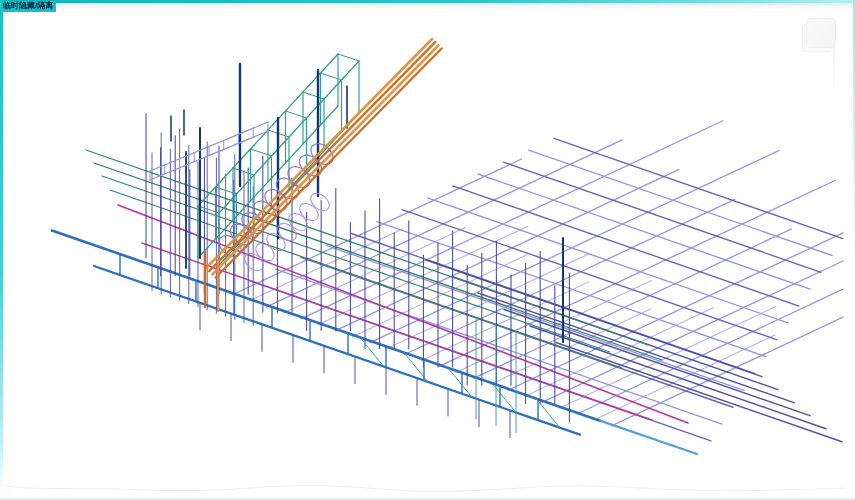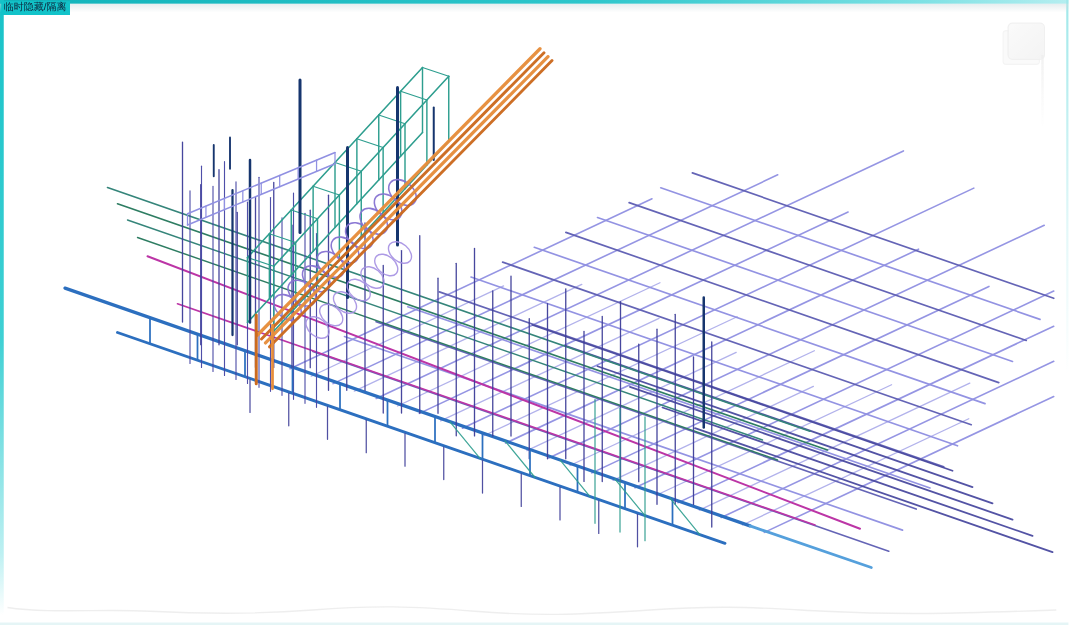--- a/index.html
+++ b/index.html
@@ -11,21 +11,21 @@
   .frame-left{position:absolute;top:0;left:0;width:3px;height:492px;
     background:linear-gradient(180deg,#18c2c8 0%,#3fd0d4 55%,#bdf0f2 90%,rgba(255,255,255,0) 100%);}
   .frame-right{position:absolute;top:0;right:0;width:2px;height:300px;
     background:linear-gradient(180deg,#9fe8ea 0%,rgba(190,238,240,.45) 60%,rgba(255,255,255,0) 100%);}
   .frame-bottom{position:absolute;bottom:0;left:0;width:855px;height:2px;
     background:rgba(170,222,225,.30);}
   .top-sheen{position:absolute;top:3px;left:0;width:855px;height:7px;
     background:linear-gradient(180deg,rgba(205,220,223,.5),rgba(255,255,255,0));pointer-events:none;}
   
   .badge{position:absolute;top:1px;left:1px;background:#12C3C9;color:#0D2138;
-    font-size:8px;line-height:10px;font-weight:normal;padding:0 3px 1px 2px;letter-spacing:0px;
+    font-size:8px;line-height:10px;font-weight:bold;padding:0 3px 1px 2px;letter-spacing:0px;
     white-space:nowrap;text-align:center;}
   
   .viewcube{position:absolute;top:14px;right:15px;width:40px;height:40px;opacity:.55;}
   .viewcube .cube-face{position:absolute;left:6px;top:4px;width:28px;height:28px;border-radius:4px;
     background:linear-gradient(135deg,#f7f7f7,#ebebeb);border:1px solid #e4e4e4;}
   .viewcube .cube-edge{position:absolute;left:2px;top:10px;width:28px;height:26px;border-radius:3px;
     background:rgba(238,238,238,.5);border:1px solid #ececec;}
   .viewcube .cube-tail{position:absolute;left:33px;top:30px;width:2px;height:58px;
     background:linear-gradient(180deg,rgba(225,225,225,.8),rgba(255,255,255,0));}
   svg{position:absolute;top:0;left:0;}

